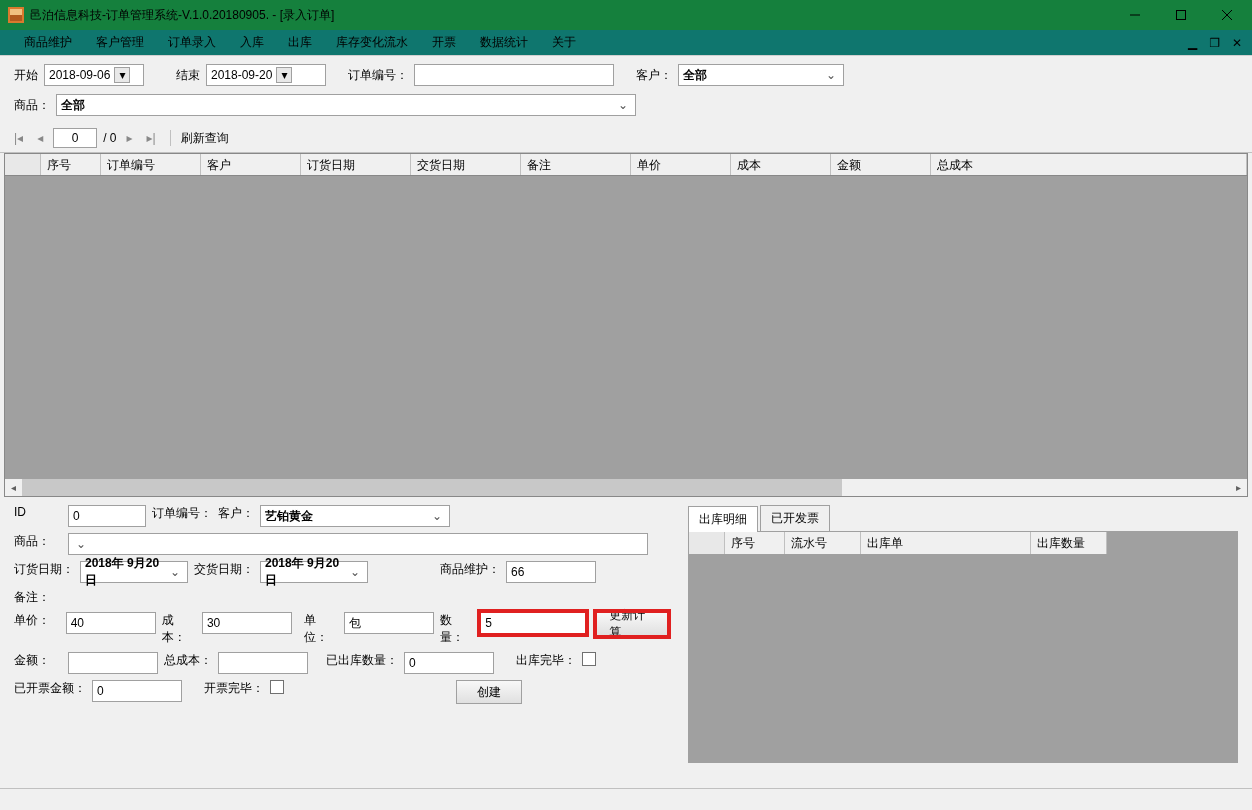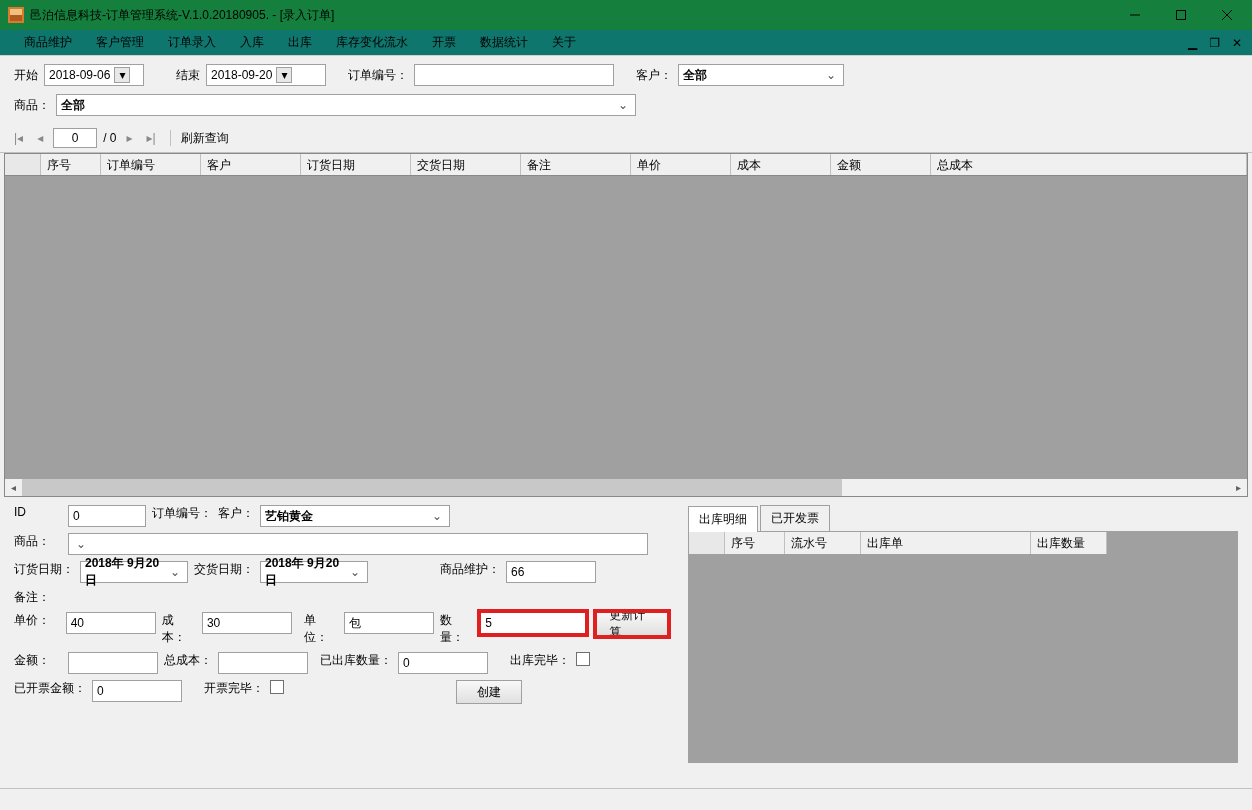--- a/index.html
+++ b/index.html
@@ -223,21 +223,21 @@
       <span class="lbl">数量：</span>
       <input class="textinput highlight-red" style="width: 106px;" value="5">
       <span class="btn highlight-red" style="margin-left:4px">更新计算</span>
     </div>
 
     <div class="form-row">
       <span class="lbl w40">金额：</span>
       <input class="textinput w90" value="" style="">
       <span class="lbl">总成本：</span>
       <input class="textinput w90" value="" style="">
-      <span class="lbl" style="margin-left:6px">已出库数量：</span>
+      <span class="lbl" style="margin-left:12px">已出库数量：</span>
       <input class="textinput w90" value="0" style="">
       <span style="width:10px"></span>
       <span class="lbl">出库完毕：</span>
       <span class="checkbox"></span>
     </div>
 
     <div class="form-row">
       <span class="lbl">已开票金额：</span>
       <input class="textinput w90" value="0" style="">
       <span style="width:10px"></span>

